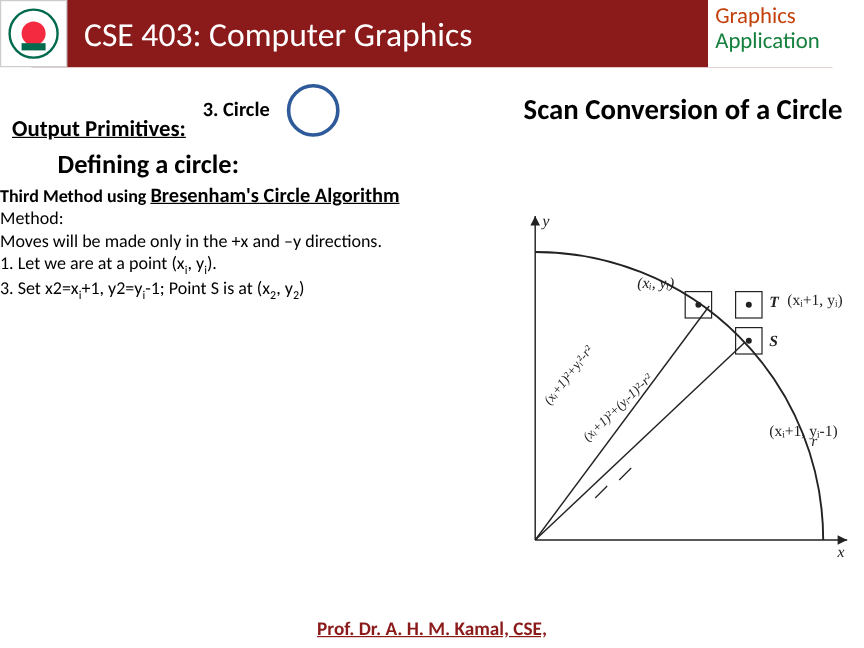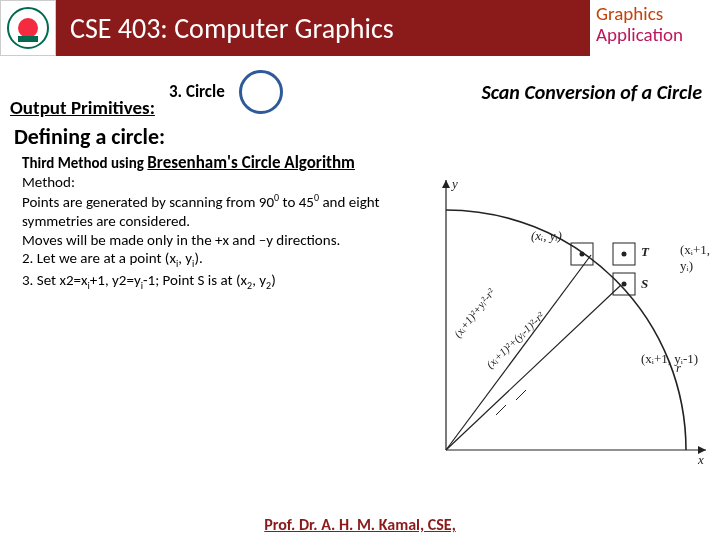--- a/index.html
+++ b/index.html
@@ -33,50 +33,50 @@
   }
   .tab {
     position: absolute; right: 0; top: 0;
     width: 130px; height: 56px;
     background: #fff;
     padding: 4px 6px;
     font-size: 19px;
     line-height: 1.1;
   }
   .tab .l1 { color: #c2410c; }
-  .tab .l2 { color: #be185d; }
+  .tab .l2 { color: #15803d; }
   .subhead {
     display: flex; align-items: center;
     padding: 8px 10px 4px 10px;
     gap: 14px;
   }
   .op {
     font-size: 19px; font-weight: 700;
     text-decoration: underline;
     margin-top: 32px;
   }
   .topic { font-size: 17px; font-weight: 700; }
   .hollow-circle {
     width: 44px; height: 44px;
     border: 3px solid #2e5a9a;
     border-radius: 50%;
     flex-shrink: 0;
   }
   .scan {
-    font-size: 20px; font-weight: 700;
+    font-size: 24px; font-weight: 700;
     margin-left: auto;
     padding-right: 8px;
-    font-style: italic;
   }
   .defining {
     font-size: 22px; font-weight: 700;
     padding: 0 14px 2px 14px;
+    margin-left: 34px;
   }
   .body {
-    padding: 0 22px;
+    padding: 0 0;
     font-size: 15px;
     line-height: 1.25;
     width: 420px;
   }
   .method-title { font-weight: 700; }
   .method-title .bres { font-size: 17px; text-decoration: underline; }
   .body p { margin: 0; }
   .sup { font-size: 10px; vertical-align: super; }
   .sub { font-size: 10px; vertical-align: sub; }
   .diagram {
@@ -130,26 +130,23 @@
   <span class="scan">Scan Conversion of a Circle</span>
 </div>
 
 <div class="defining">Defining a circle:</div>
 
 <div class="body">
   <p class="method-title">
     <span>Third Method using </span><span class="bres">Bresenham's Circle Algorithm</span>
   </p>
   <p>Method:</p>
-  <p>
-    <span>Points are generated by scanning from 90</span><span class="sup">0</span><span> to 45</span><span class="sup">0</span><span> and eight symmetries are considered.</span>
-  </p>
   <p>Moves will be made only in the +x and –y directions.</p>
   <p>
-    <span>2.  Let we are at a point (x</span><span class="sub">i</span><span>, y</span><span class="sub">i</span><span>).</span>
+    <span>1.  Let we are at a point (x</span><span class="sub">i</span><span>, y</span><span class="sub">i</span><span>).</span>
   </p>
   <p>
     <span>3.  Set x2=x</span><span class="sub">i</span><span>+1, y2=y</span><span class="sub">i</span><span>-1; Point S is at (x</span><span class="sub">2</span><span>, y</span><span class="sub">2</span><span>)</span>
   </p>
 </div>
 
 <div class="diagram">
   <svg viewBox="0 0 300 300">
     <line x1="30" y1="280" x2="290" y2="280" stroke="#222" stroke-width="1.2"></line>
     <polygon points="290,280 282,276 282,284" fill="#222"></polygon>
@@ -165,21 +162,21 @@
     <circle cx="208" cy="84" r="2.5" fill="#222"></circle>
     <circle cx="208" cy="114" r="2.5" fill="#222"></circle>
     <line x1="80" y1="245" x2="90" y2="235" stroke="#222"></line>
     <line x1="100" y1="230" x2="110" y2="220" stroke="#222"></line>
   </svg>
   <span class="dlabel" style="left:36px; top:6px;">y</span>
   <span class="dlabel" style="left:282px; top:282px;">x</span>
   <span class="dlabel" style="left:260px; top:190px;">r</span>
   <span class="dlabel" style="left:115px; top:58px;">(xᵢ, yᵢ)</span>
   <span class="dlabel" style="left:225px; top:74px; font-weight:bold;">T</span>
-  <span class="dlabel" style="left:240px; top:72px; font-style:normal;margin-left:24px;">(xᵢ+1, yᵢ)</span>
+  <span class="dlabel" style="left:240px; top:72px; font-style:normal;">(xᵢ+1, yᵢ)</span>
   <span class="dlabel" style="left:225px; top:106px; font-weight:bold;">S</span>
   <span class="dlabel" style="left:225px; top:141px; font-style:normal;margin-top:40px;">(xᵢ+1, yᵢ-1)</span>
   <span class="dlabel" style="left:40px; top:160px; transform:rotate(-52deg); transform-origin:left; font-size:11px;">(xᵢ+1)²+yᵢ²-r²</span>
   <span class="dlabel" style="left:72px; top:190px; transform:rotate(-44deg); transform-origin:left; font-size:11px;">(xᵢ+1)²+(yᵢ-1)²-r²</span>
 </div>
 
 <div class="footer">
   <span>Prof. Dr. A. H. M. Kamal, CSE,</span>
 </div>
 

